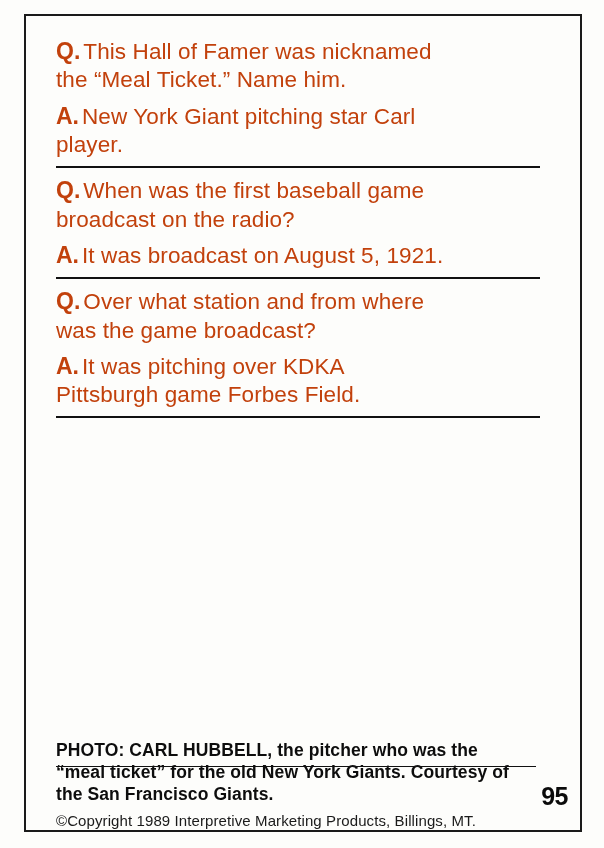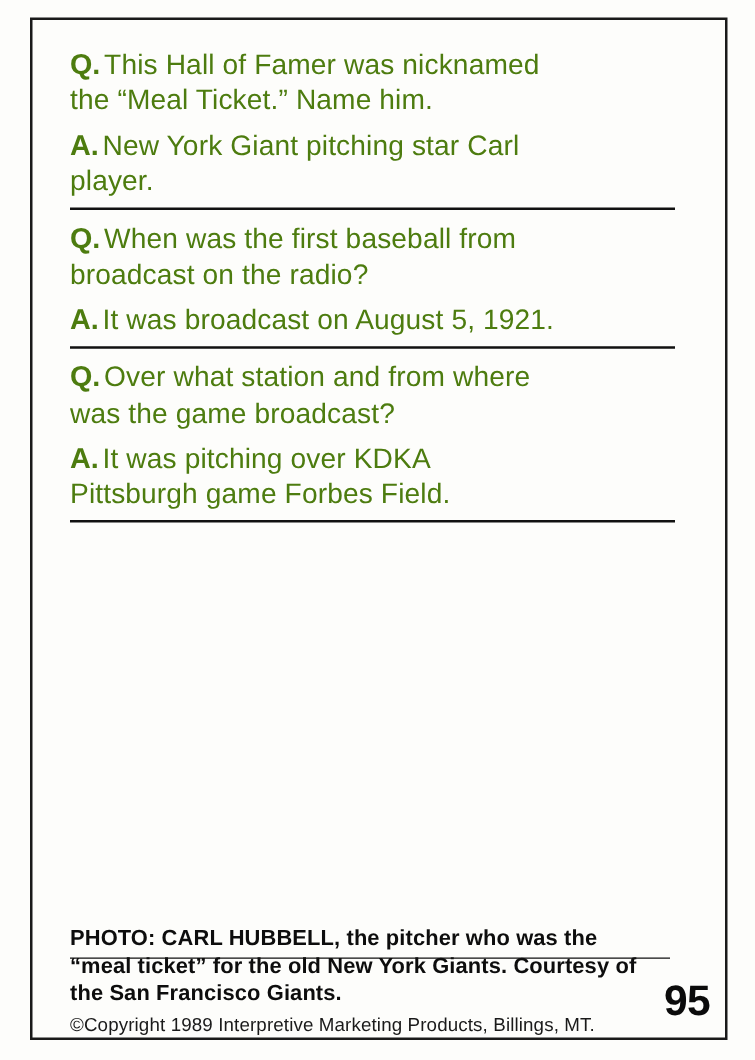--- a/index.html
+++ b/index.html
@@ -40,21 +40,21 @@
   .qa-block {
     padding-bottom: 6px;
   }
   .qa-block.ruled {
     border-bottom: 2px solid #111;
     margin-bottom: 9px;
   }
   .qa-line {
     font-size: 22.5px;
     line-height: 1.17;
-    color: #4d7c0f;
+    color: #c2410c;
     letter-spacing: 0.1px;
     margin: 0 0 2px 0;
     font-weight: 500;
   }
   .qa-line .marker {
     font-weight: 900;
     font-size: 23px;
     letter-spacing: 0px;
     padding-right: 3px;
   }
@@ -91,21 +91,21 @@
     font-size: 15px;
     line-height: 1.2;
     color: #1a1a1a;
     letter-spacing: 0.1px;
     margin-top: 37px;
   }
   .card-number {
     position: absolute;
     right: 36px;
     top: 782px;
-    font-size: 34px;
+    font-size: 25px;
     font-weight: bold;
     color: #0b0b0b;
     letter-spacing: -0.5px;
   }
 </style>
 </head>
 <body>
 
 <div class="card">
   <div class="border-frame"></div>
@@ -114,21 +114,21 @@
 
     <div class="qa-block ruled">
       <p class="qa-line"><span class="marker q">Q.</span><span>This Hall of Famer was nicknamed</span></p>
       <p class="qa-line">the “Meal Ticket.” Name him.</p>
       <div class="spacer-q"></div>
       <p class="qa-line"><span class="marker">A.</span><span>New York Giant pitching star Carl</span></p>
       <p class="qa-line">player.</p>
     </div>
 
     <div class="qa-block ruled">
-      <p class="qa-line"><span class="marker q">Q.</span><span>When was the first baseball from</span></p>
+      <p class="qa-line"><span class="marker q">Q.</span><span>When was the first baseball game</span></p>
       <p class="qa-line">broadcast on the radio?</p>
       <div class="spacer-q"></div>
       <p class="qa-line"><span class="marker">A.</span><span>It was broadcast on August 5, 1921.</span></p>
     </div>
 
     <div class="qa-block ruled">
       <p class="qa-line"><span class="marker q">Q.</span><span>Over what station and from where</span></p>
       <p class="qa-line">was the game broadcast?</p>
       <div class="spacer-q"></div>
       <p class="qa-line"><span class="marker">A.</span><span>It was pitching over KDKA</span></p>

